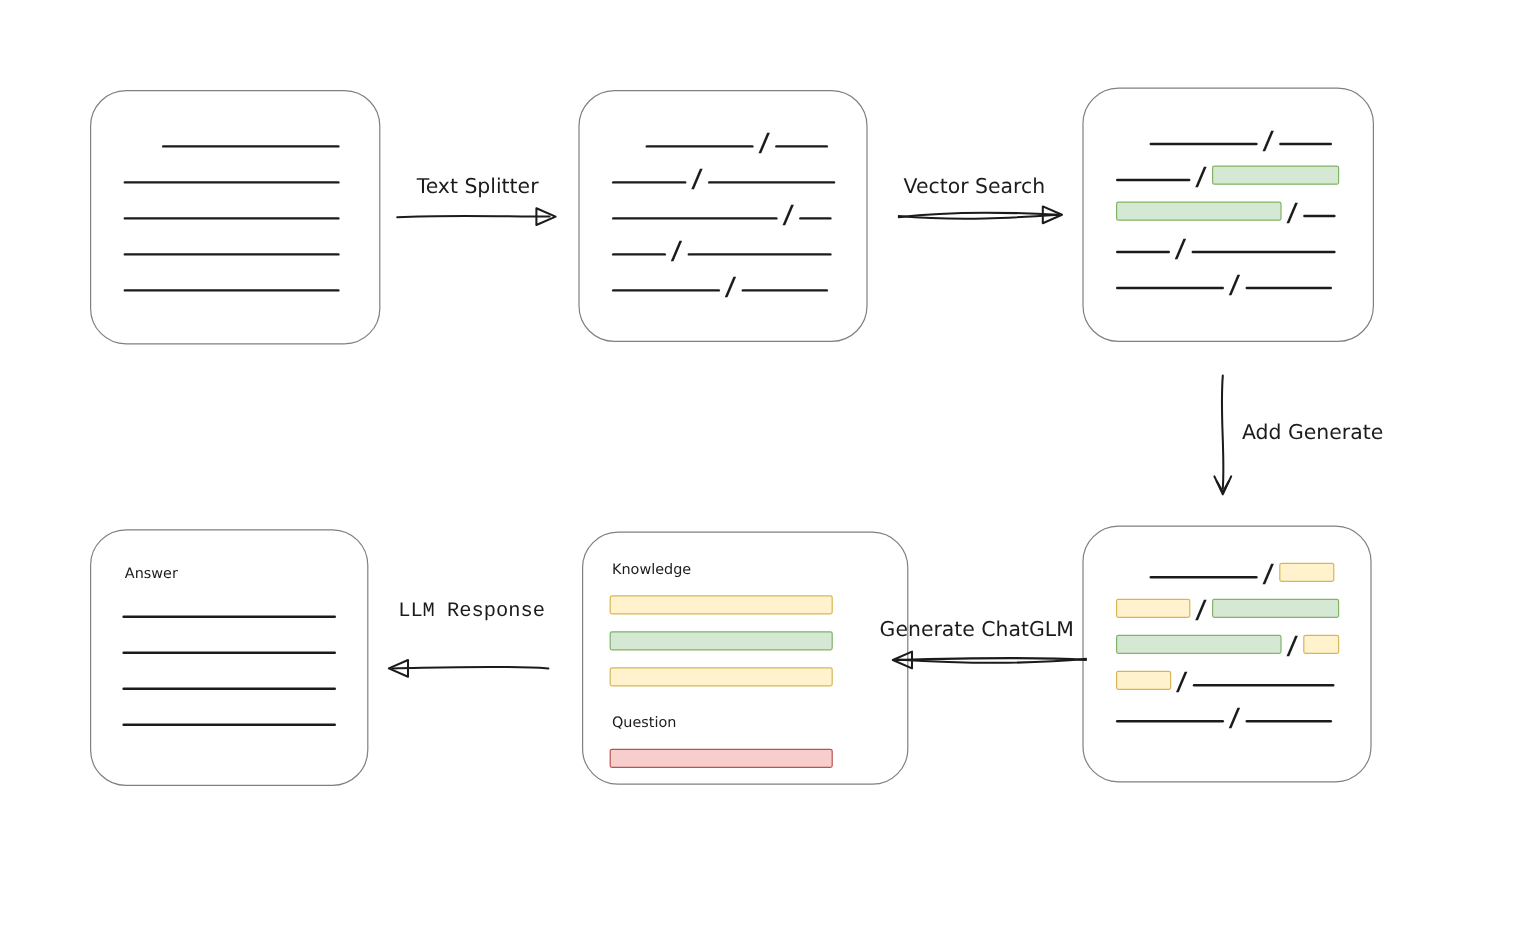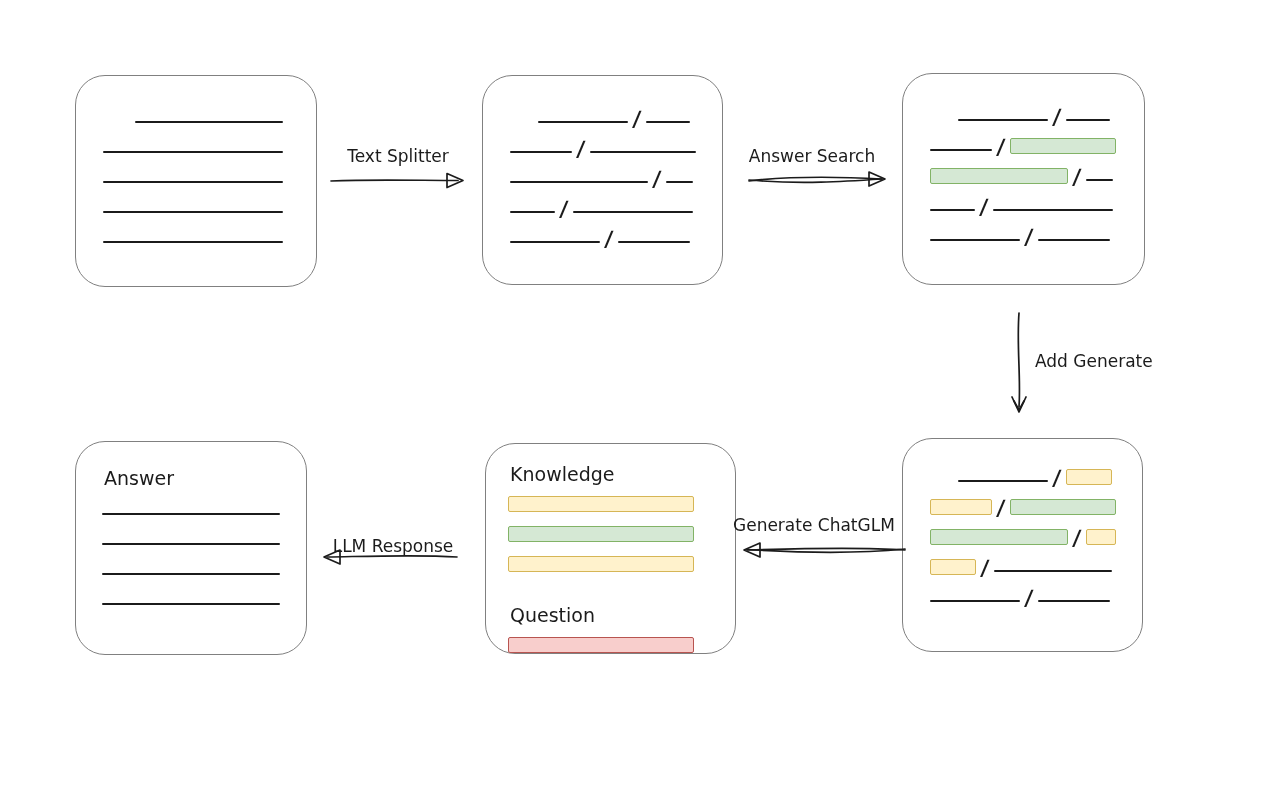--- a/index.html
+++ b/index.html
@@ -21,25 +21,25 @@
   .seg-line{height:2px;background:var(--ink,#1b1b1b);margin-bottom:3px;border-radius:1px;flex:none;}
   .seg-space{flex:none;}
   .seg-slash{
     flex:none;font-size:21px;font-weight:600;line-height:18px;margin:0 5px;
     transform:translateY(2px) skewX(-6deg);color:var(--ink,#1b1b1b);
   }
   .seg-rect{height:16px;border:1.6px solid;border-radius:2px;box-sizing:border-box;flex:none;}
   .c-green{background:var(--green-fill,#d5e8d4);border-color:var(--green-stroke,#82b366);}
   .c-yellow{background:var(--yellow-fill,#fff2cc);border-color:var(--yellow-stroke,#d6b656);}
   .c-red{background:var(--red-fill,#f8cecc);border-color:var(--red-stroke,#b85450);}
-  .heading-row{font-size:19px;line-height:24px;color:var(--ink,#1b1b1b);flex:none;}
+  .heading-row{font-size:12px;line-height:24px;color:var(--ink,#1b1b1b);flex:none;}
   
   .rows-prompt{padding:18px 22px 0 22px;}
   .rows-prompt .heading-row{margin:0 0 10px 2px;}
-  .rows-prompt .heading-row:not(:first-child){margin-top:17px;}
+  .rows-prompt .heading-row:not(:first-child){margin-top:4px;}
   .rows-prompt .row{height:16px;margin-bottom:14px;}
   
   .rows-answer{padding:24px 26px 0 26px;}
   .rows-answer .heading-row{margin:0 0 8px 2px;}
   .rows-answer .row{height:20px;margin-bottom:10px;}
   
   .arrow-label{
     position:absolute;font-size:17px;line-height:20px;text-align:center;
     color:var(--ink,#1b1b1b);white-space:nowrap;
   }
@@ -163,21 +163,21 @@
           <span class="seg-line" style="width: 118px;"></span>
         </div>
         <div class="row">
           <span class="seg-line" style="width: 90px;"></span>
           <span class="seg-slash">/</span>
           <span class="seg-line" style="width: 72px;"></span>
         </div>
       </div>
   </div>
 
-  <div class="box" style="left:485px;top:443px;width:251px;height:211px;">
+  <div class="box" style="left:485px;top:443px;width:272px;height:211px;">
     <div class="box-rows rows-prompt">
         <div class="heading-row">Knowledge</div>
         <div class="row">
           <span class="seg-rect c-yellow" style="width: 186px;"></span>
         </div>
         <div class="row">
           <span class="seg-rect c-green" style="width: 186px;"></span>
         </div>
         <div class="row">
           <span class="seg-rect c-yellow" style="width: 186px;"></span>
@@ -227,19 +227,19 @@
       <path d="M905 550 C 860 547 800 548.5 747 550"></path>
       <path d="M760 543 L744 550 L760 557 Z"></path>
     </g>
     <g>
       <path d="M457 557 C 420 554.5 380 556 327 557"></path>
       <path d="M340 550 L324 557 L340 564 Z"></path>
     </g>
   </svg>
 
   <div class="arrow-label" style="left:330px;top:146px;width:136px;">Text Splitter</div>
-  <div class="arrow-label" style="left:742px;top:146px;width:140px;">Answer Search</div>
+  <div class="arrow-label" style="left:742px;top:146px;width:140px;">Vector Search</div>
   <div class="arrow-label" style="left:1035px;top:351px;width:120px;text-align:left;">Add Generate</div>
   <div class="arrow-label" style="left:733px;top:515px;width:156px;">Generate ChatGLM</div>
-  <div class="arrow-label" style="left:323px;top:536px;width:140px;">LLM Response</div>
+  <div class="arrow-label" style="left:323px;top:500px;width:140px;font-family:Liberation Mono, monospace;">LLM Response</div>
 
 
 </div>
 
 </body></html>

